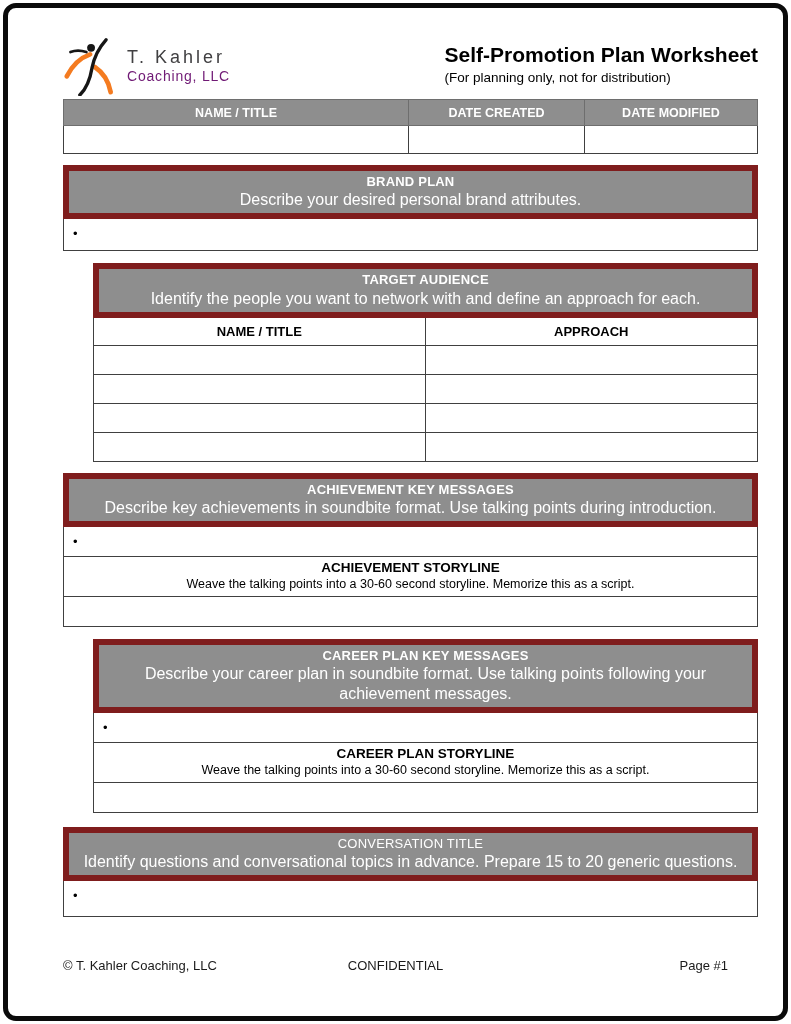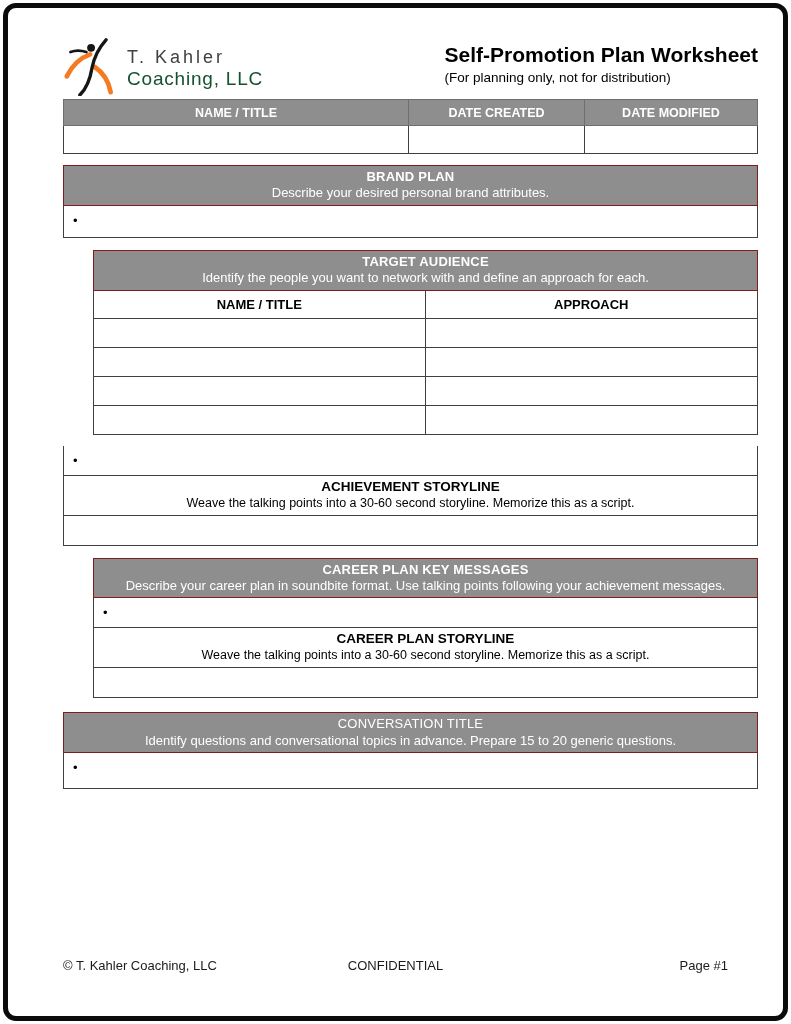--- a/index.html
+++ b/index.html
@@ -30,35 +30,35 @@
     justify-content: space-between;
     align-items: flex-start;
   }
   .logo { display: flex; align-items: flex-start; gap: 6px; }
   .logo svg { width: 58px; height: 58px; margin-top: -2px; }
   .logo-text { padding-top: 8px; }
   .logo-name {
     font-size: 18px; color: #414042; letter-spacing: 3px; line-height: 1.1;
   }
   .logo-sub {
-    font-size: 19px; color: #14532d; letter-spacing: 0.8px; line-height: 1.15;
+    font-size: 14px; color: #701a75; letter-spacing: 0.8px; line-height: 1.15;
   }
   .title-block { text-align: left; padding-top: 3px; }
   .doc-title { font-size: 21px; font-weight: 700; color: #000; line-height: 1.15; }
   .doc-subtitle { font-size: 13.5px; color: #000; margin-top: 3px; }
   .gray-head {
     background: #8e8e8e;
-    border: 1px solid #7f1d1d;
+    border: 6px solid #7f1d1d;
     color: #ffffff;
     text-align: center;
     padding: 3px 4px 4px 4px;
   }
   .gray-head .sec-title { font-size: 13px; font-weight: 700; letter-spacing: 0.2px; line-height: 1.25; }
   .gray-head .sec-title.regular { font-weight: 400; }
-  .gray-head .sec-desc { font-size: 13px; font-weight: 400; line-height: 1.2; }
+  .gray-head .sec-desc { font-size: 16px; font-weight: 400; line-height: 1.2; }
 
   
   .info-table { margin-top: 7px; }
   .info-grid { display: grid; grid-template-columns: 49.8% 25.3% 24.9%; }
   .info-grid .hcell {
     background: #8e8e8e; color: #fff; font-weight: 700; font-size: 12.5px;
     text-align: center; padding: 6px 2px; border: 1px solid #6e6e6e;
     height: 27px;
   }
   .info-grid .bcell {
@@ -181,20 +181,24 @@
       <div class="cell"></div>
       <div class="cell"></div>
     </div>
     <div class="ta-row">
       <div class="cell"></div>
       <div class="cell"></div>
     </div>
   </div>
 
   <div class="section mt11">
+    <div class="gray-head">
+      <div class="sec-title">ACHIEVEMENT KEY MESSAGES</div>
+      <div class="sec-desc">Describe key achievements in soundbite format. Use talking points during introduction.</div>
+    </div>
     <div class="bullet-row" style="height:30px;"><span>•</span></div>
     <div class="white-subhead">
       <div class="sub-title">ACHIEVEMENT STORYLINE</div>
       <div class="sub-desc">Weave the talking points into a 30-60 second storyline. Memorize this as a script.</div>
     </div>
     <div class="empty-row"></div>
   </div>
 
   <div class="section mt12">
     <div class="gray-head">

